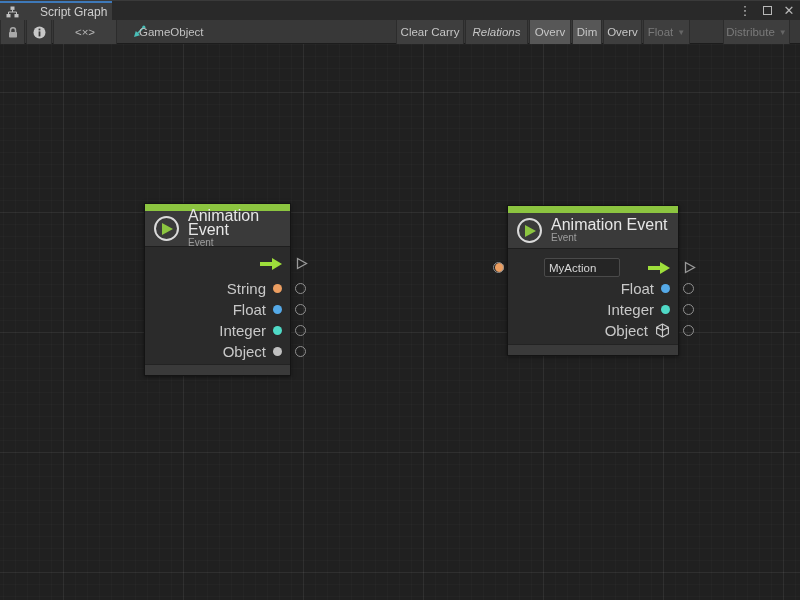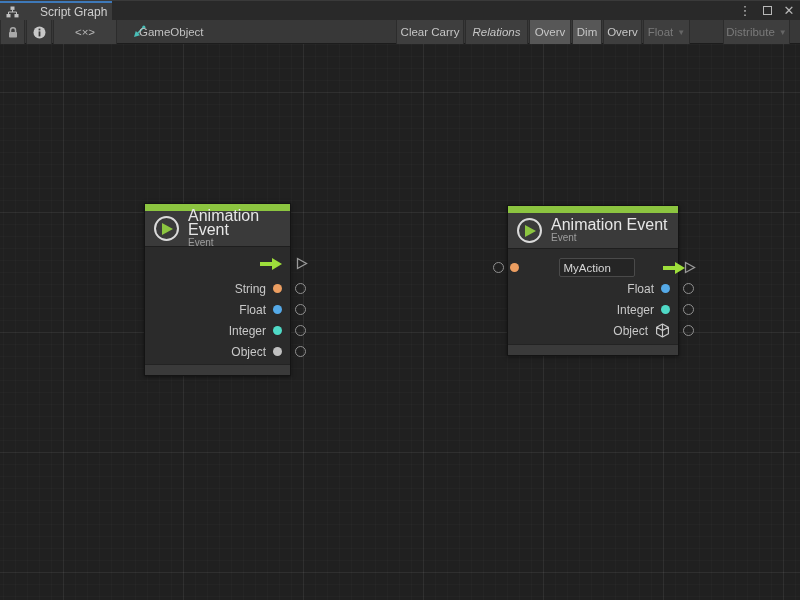--- a/index.html
+++ b/index.html
@@ -51,34 +51,34 @@
   .nhead { background:#3a3a3a; display:flex; align-items:center; gap:9px;
     padding:5px 9px; border-bottom:1px solid #1e1e1e; height:36px; }
   .nicon { width:25px; height:25px; border:2.5px solid #dadada; border-radius:50%;
     display:flex; align-items:center; justify-content:center; flex-shrink:0; }
   .ntitle { color:#e6e6e6; font-size:16px; line-height:14px; }
   .nsub { color:#9e9e9e; font-size:10px; line-height:12px; }
   .nbody { position:relative; }
   .nfoot { height:11px; background:#3a3a3a; border-top:1px solid #232323; }
   .prow { position:relative; height:21px; display:flex; align-items:center;
     justify-content:flex-end; gap:7px; padding:0 8px; }
-  .plabel { color:#c8c8c8; font-size:12px; }
+  .plabel { color:#c8c8c8; font-size:15px; }
   .pdot { width:9px; height:9px; border-radius:50%; flex-shrink:0; }
   .ext-circ { position:absolute; right:-16px; top:50%; margin-top:-5.5px;
     width:11px; height:11px; border:1.5px solid #8f8f8f; border-radius:50%; }
   .ext-tri { position:absolute; right:-18px; top:50%; margin-top:-6.5px; }
   .ext-circ-left { position:absolute; left:-15px; top:50%; margin-top:-5.5px;
     width:11px; height:11px; border:1.5px solid #8f8f8f; border-radius:50%; }
 
   #node1 { left:144px; top:159px; width:147px; }
   #node1 .nbody { padding:6px 0 2px 0; }
   #node1 .prow.flow { margin-bottom:4px; }
   #node2 { left:507px; top:161px; width:172px; }
   #node2 .nbody { padding:8px 0 3px 0; }
-  .inrow { justify-content:center; padding-left:16px;gap:28px; }
+  .inrow { justify-content:flex-end; padding-left:16px;gap:28px; }
   .action-field { width:76px; height:19px; margin-left:12px; background:#252525;
     border:1px solid #4a4a4a; border-radius:2px; color:#d6d6d6; font-size:11.5px;
     padding:0 4px; font-family:"Liberation Sans","DejaVu Sans",sans-serif; outline:none; }
   .arrow-right { margin-left:auto; }
   svg { display:block; }
 </style>
 </head>
 <body>
 
 <div id="window">

